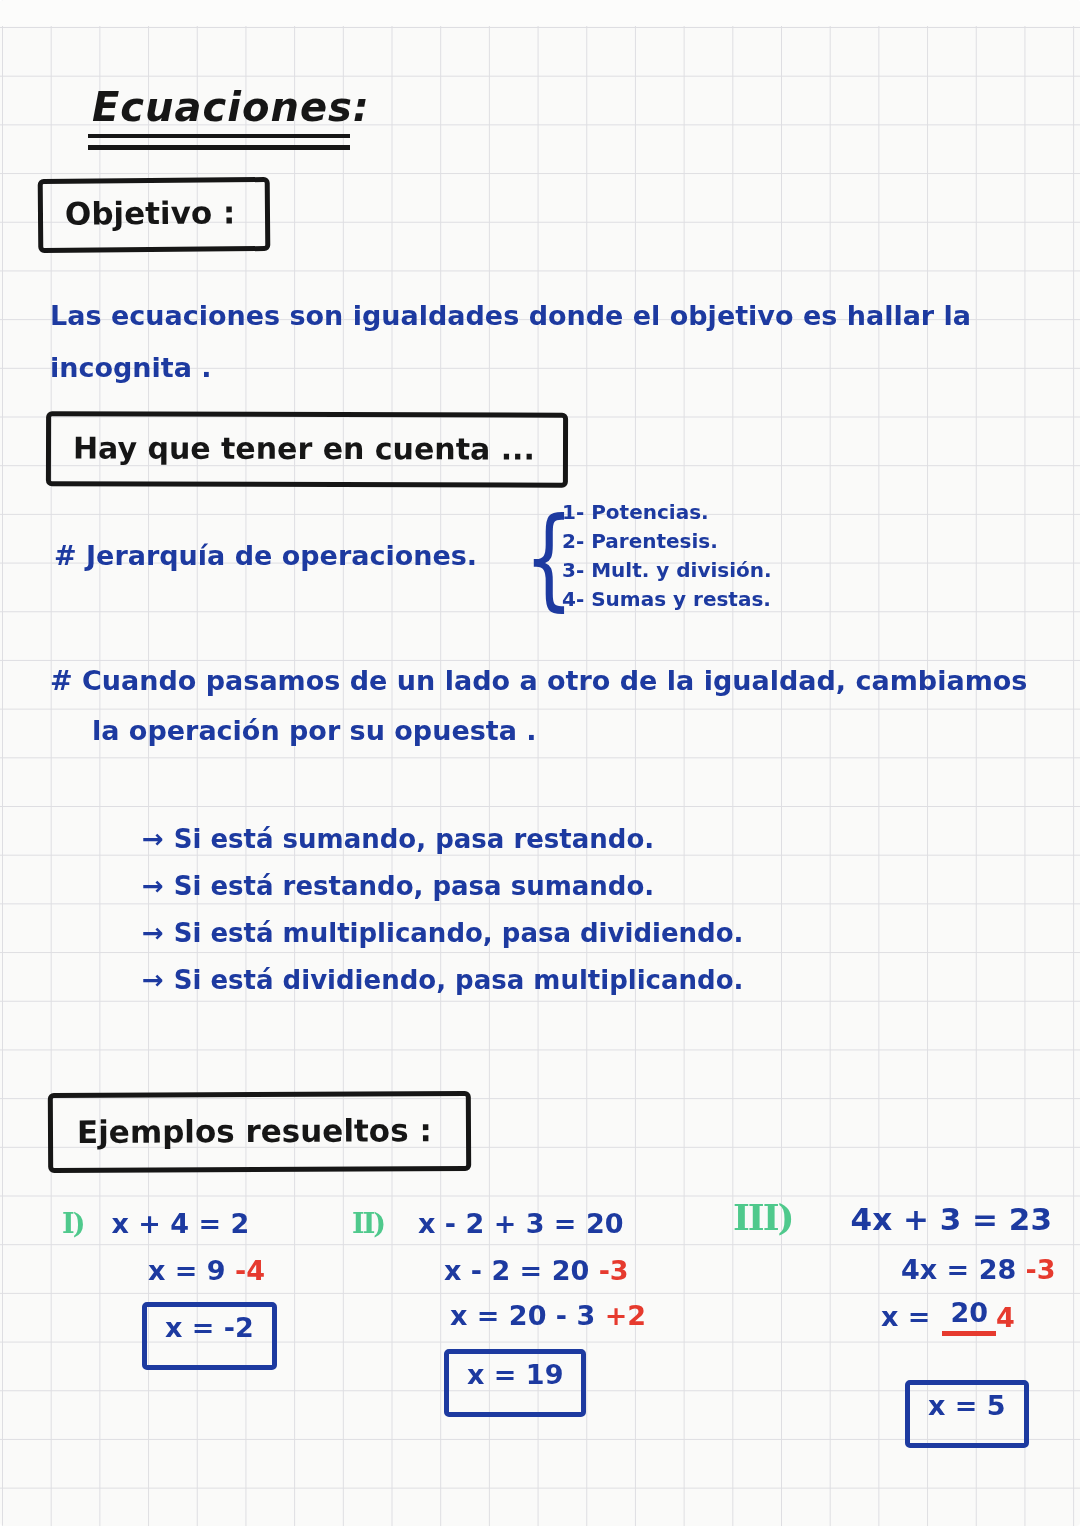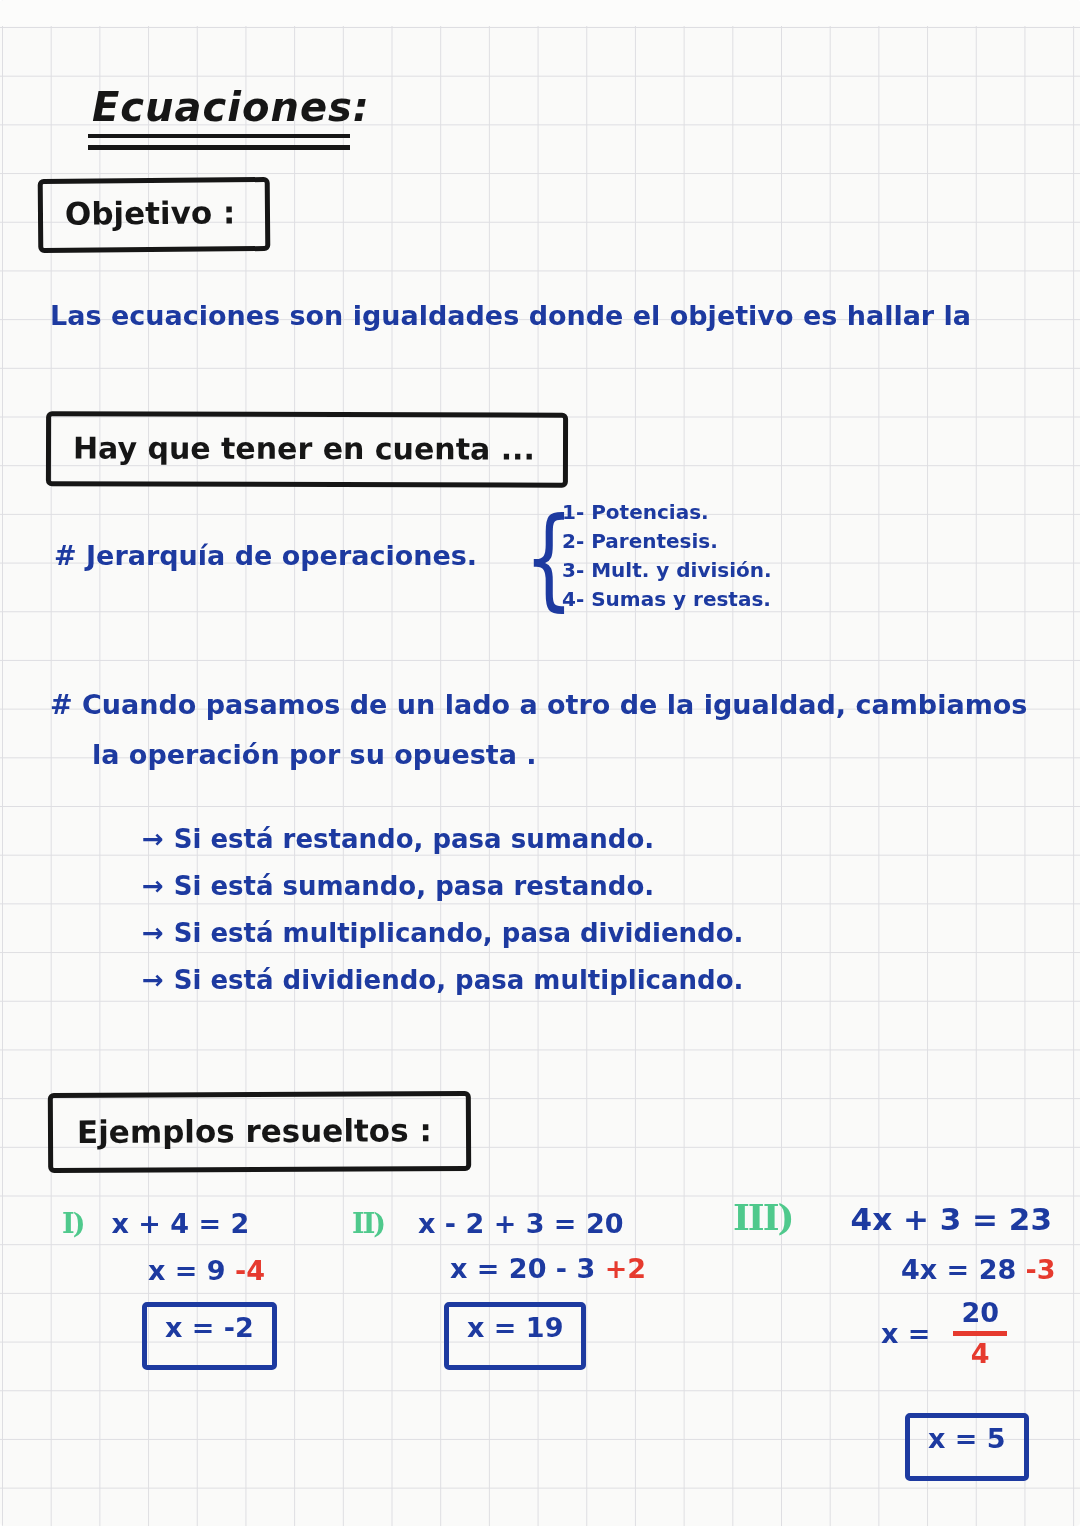--- a/index.html
+++ b/index.html
@@ -30,21 +30,21 @@
   .ejemplos{left:48px;top:1092px;padding:16px 34px 18px 24px;font-size:31px;transform:rotate(-0.3deg);}
   .red{color:#e63a2e;}
 
   .intro{position:absolute;left:50px;top:290px;font-size:27px;line-height:52px;color:#1d3aa0;}
 
   .jq-heading{position:absolute;left:54px;top:540px;font-size:27px;color:#1d3aa0;}
   .jq-brace{position:absolute;left:524px;top:492px;font-size:98px;line-height:118px;
     font-weight:400;color:#1d3aa0;transform:scaleY(1.12) scaleX(0.8);transform-origin:left top;}
   .jq-list{position:absolute;left:562px;top:498px;font-size:20px;line-height:29px;color:#1d3aa0;}
 
-  .rule{position:absolute;left:50px;top:680px;font-size:27px;line-height:50px;color:#1d3aa0;}
+  .rule{position:absolute;left:50px;top:656px;font-size:27px;line-height:50px;color:#1d3aa0;}
   .rule-l2{padding-left:42px;}
 
   .bullets{position:absolute;left:142px;top:816px;font-size:26px;line-height:47px;color:#1d3aa0;}
   .bullet .arrow{display:inline-block;margin-right:10px;font-weight:700;}
 
   
   .example{position:absolute;font-size:27px;color:#1d3aa0;}
   .ex1{left:62px;top:1208px;width:280px;}
   .ex2{left:352px;top:1208px;width:330px;}
   .ex3{left:733px;top:1196px;width:340px;}
@@ -58,41 +58,42 @@
   .ex1 .s1{padding-left:86px;}
   .ex2 .s1{padding-left:92px;}
   .ex2 .s2{padding-left:98px;margin-top:14px;}
   .ex3 .s1{padding-left:168px;}
   .result-box{display:inline-block;border:5px solid #1d3aa0;border-radius:5px;
     padding:5px 18px 22px;margin-top:16px;white-space:nowrap;}
   .ex1 .result-box{margin-left:80px;}
   .ex2 .result-box{margin-left:92px;margin-top:18px;}
   .ex3 .result-box{margin-left:172px;margin-top:44px;}
   .frac-row{margin-top:12px;padding-left:148px;display:flex;align-items:center;white-space:nowrap;}
-  .frac{display:inline-flex;flex-direction:column;align-items:center;margin-left:23px;text-align:center;}
+  .frac{display:inline-flex;flex-direction:row;align-items:center;margin-left:12px;text-align:center;}
   .frac .num{padding:0 8px 3px;border-bottom:5px solid #e63a2e;color:#1d3aa0;}
   .frac .den{padding-top:2px;color:#e63a2e;}
 </style>
 </head>
 <body>
 
 <div class="page">
   <div class="top-band"></div>
 
   <div class="title-block">
     <div class="title">Ecuaciones:</div>
     <div class="title-underline"></div>
   </div>
 
   <div class="box objetivo">
     <span>Objetivo :</span>
   </div>
 
   <div class="intro">
     <div>Las ecuaciones son igualdades donde el objetivo es hallar la</div>
+    <div>incognita .</div>
   </div>
 
   <div class="box cuenta">
     <span>Hay que tener en cuenta ...</span>
   </div>
 
   <div class="jq-heading"># Jerarquía de operaciones.</div>
   <div class="jq-brace">{</div>
   <div class="jq-list">
     <div>1- Potencias.</div>
@@ -101,24 +102,24 @@
     <div>4- Sumas y restas.</div>
   </div>
 
   <div class="rule">
     <div># Cuando pasamos de un lado a otro de la igualdad, cambiamos</div>
     <div class="rule-l2">la operación por su opuesta .</div>
   </div>
 
   <div class="bullets">
     <div class="bullet">
-      <span class="arrow">→</span><span>Si está restando, pasa sumando.</span>
+      <span class="arrow">→</span><span>Si está sumando, pasa restando.</span>
     </div>
     <div class="bullet">
-      <span class="arrow">→</span><span>Si está sumando, pasa restando.</span>
+      <span class="arrow">→</span><span>Si está restando, pasa sumando.</span>
     </div>
     <div class="bullet">
       <span class="arrow">→</span><span>Si está multiplicando, pasa dividiendo.</span>
     </div>
     <div class="bullet">
       <span class="arrow">→</span><span>Si está dividiendo, pasa multiplicando.</span>
     </div>
   </div>
 
   <div class="box ejemplos">
@@ -136,20 +137,24 @@
     </div>
     <div class="result-box">
       <span>x = -2</span>
     </div>
   </div>
 
   <div class="example ex2">
     <div class="ex-head">
       <span class="ex-label">II)</span>
       <span class="ex-eq">x - 2 + 3 = 20</span>
+    </div>
+    <div class="ex-step s1">
+      <span>x - 2 = 20</span>
+      <span class="red">-3</span>
     </div>
     <div class="ex-step s2">
       <span>x = 20 - 3</span>
       <span class="red">+2</span>
     </div>
     <div class="result-box">
       <span>x = 19</span>
     </div>
   </div>
 

